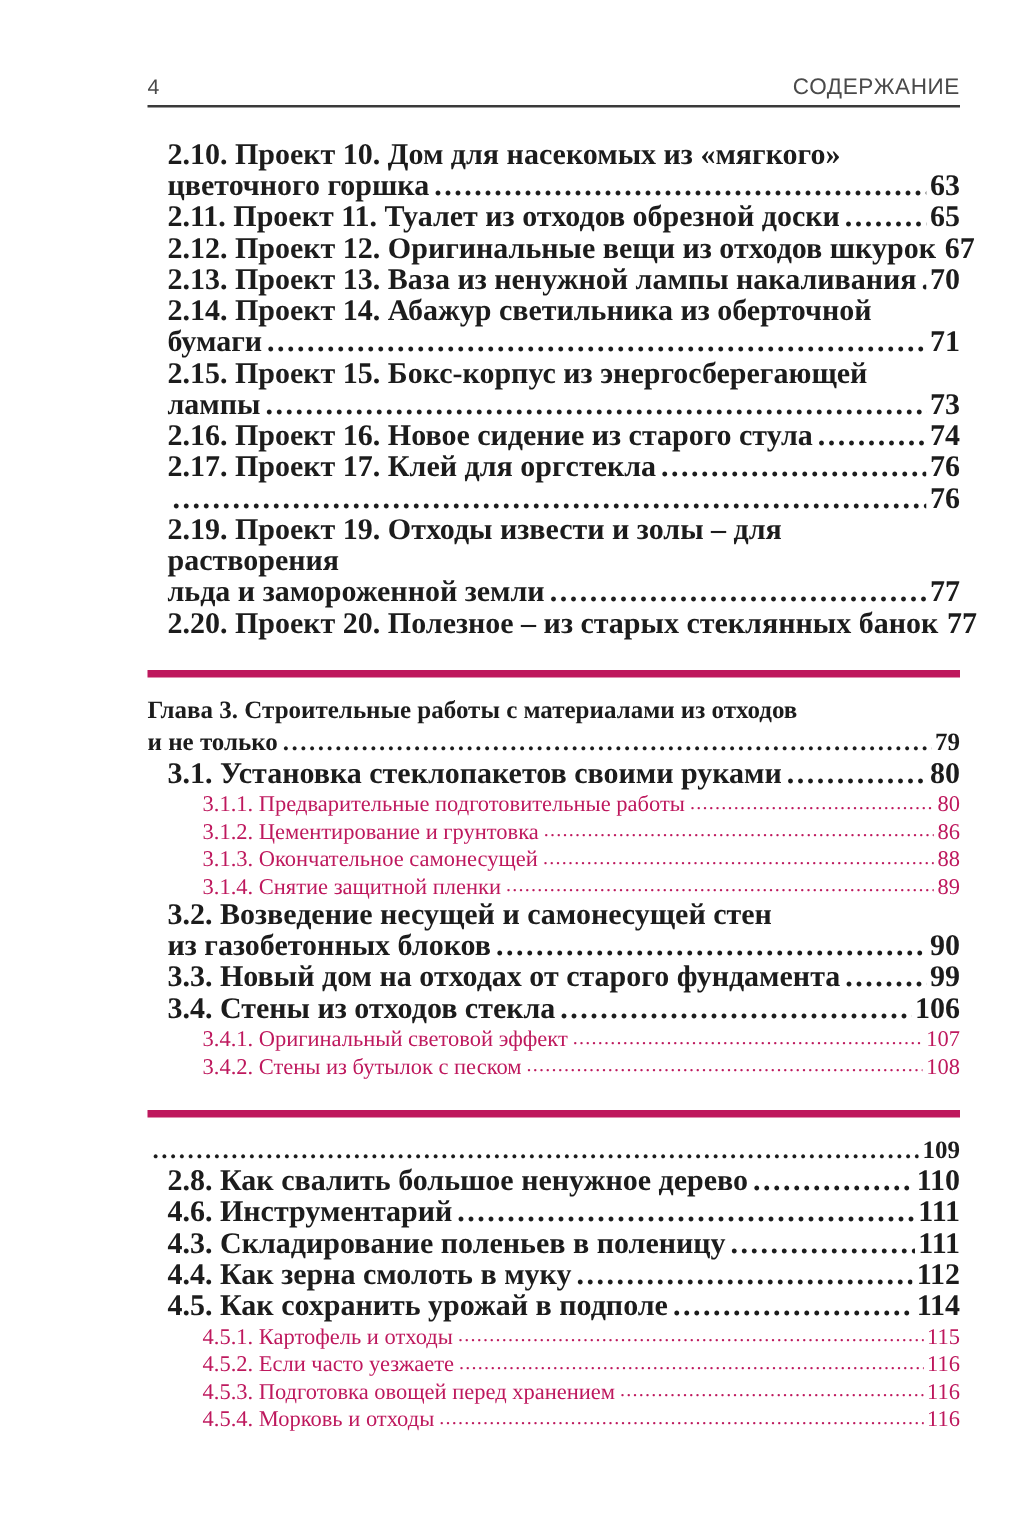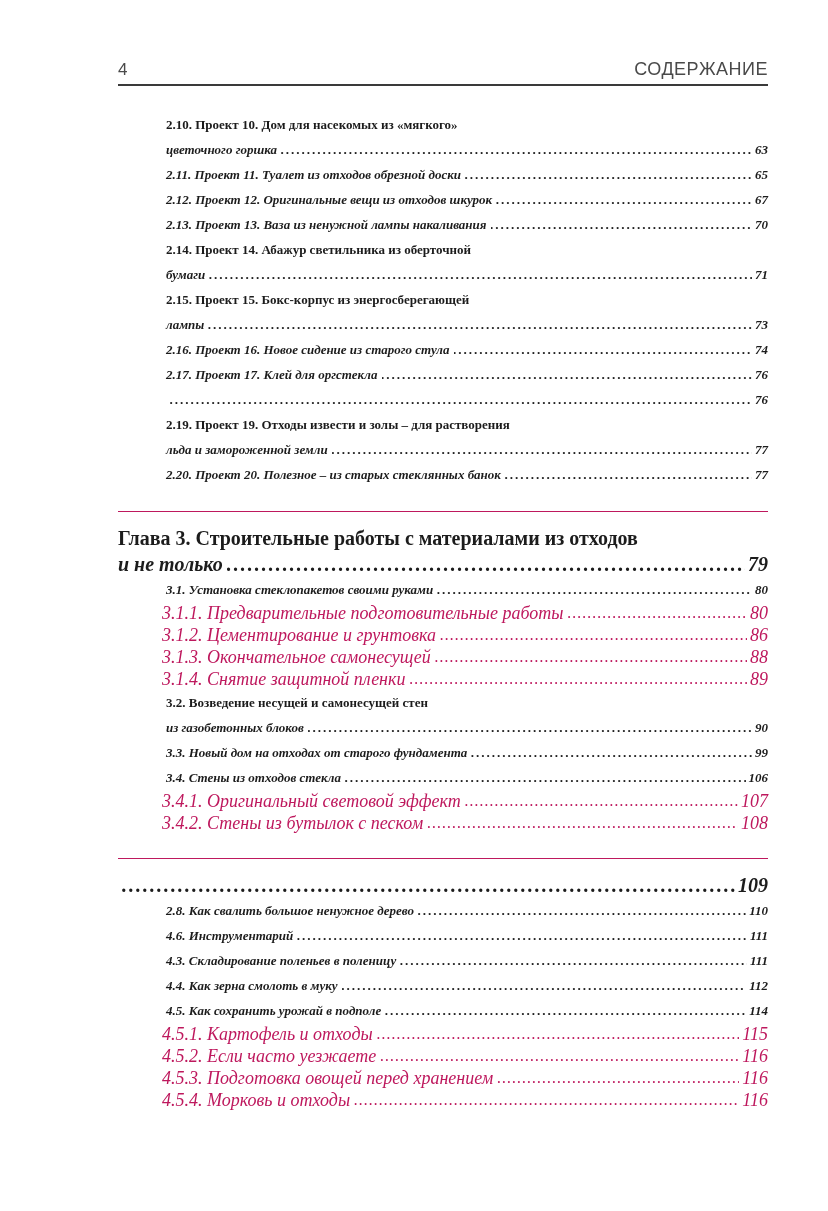--- a/index.html
+++ b/index.html
@@ -38,51 +38,50 @@
     line-height: 19px;
     letter-spacing: 0.5px;
   }
   .toc {
     position: absolute;
     left: 118px;
     width: 650px;
     top: 112px;
   }
   .toc-block + .toc-block {
-    border-top: 1px solid #be185d;
+    border-top: 6px solid #be185d;
     margin-top: 24px;
     padding-top: 13px;
   }
   .toc-entry { }
   .toc-line { display: block; }
   .toc-last {
     display: flex;
     align-items: center;
-    font-style: italic;
   }
   .toc-text { white-space: pre; flex: 0 0 auto; }
   .dots {
     flex: 1 1 auto;
     overflow: hidden;
     white-space: nowrap;
     margin: 0 3px 0 4px;
     letter-spacing: 2px;
   }
   .pg { flex: 0 0 auto; text-align: right; }
   .level-chapter {
     font-weight: bold;
     font-size: 20px;
     line-height: 26px;
     margin-left: 0;
   }
   .level-section {
     font-weight: bold;
-    font-size: 13px;
+    font-size: 24px;
     line-height: 25px;
-    margin-left: 48px;
+    margin-left: 16px;
   }
   .level-subsection {
     font-weight: normal;
     font-size: 18px;
     line-height: 22px;
     margin-left: 44px;
     color: #be185d;
   }
   .level-subsection .dots {
     letter-spacing: 1px;

